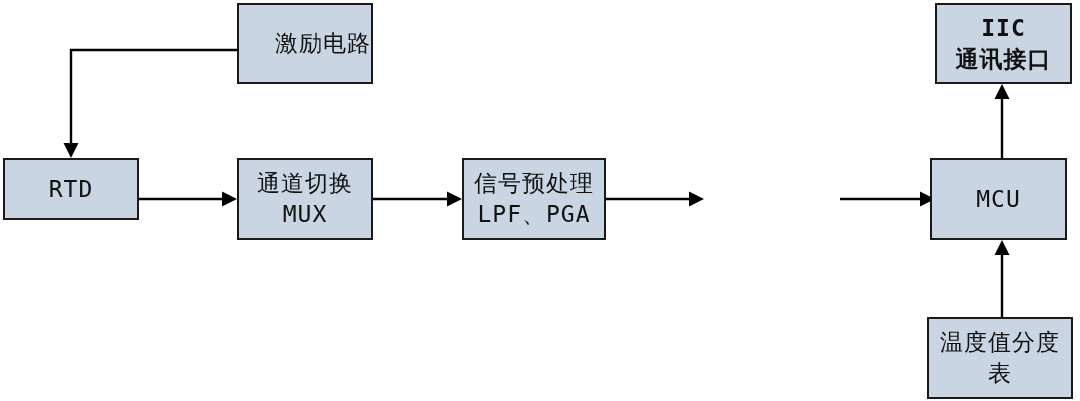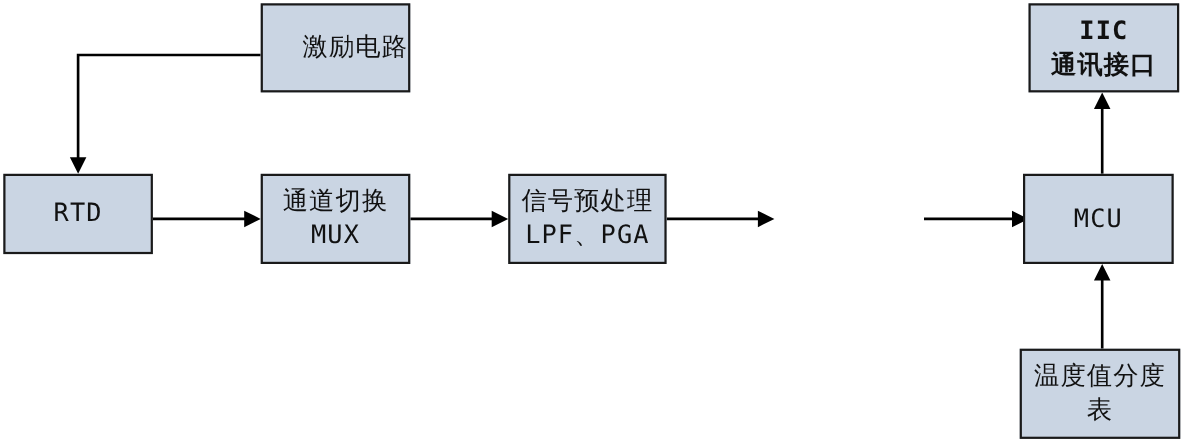--- a/index.html
+++ b/index.html
@@ -35,21 +35,21 @@
   }
   .edges line, .edges polyline {
     stroke: #000000;
     stroke-width: 2.4;
     fill: none;
   }
   .edges polygon { fill: #000000; stroke: none; }
 
   
   #node-excitation  { left: 237px; top: 3px;   width: 136px; height: 81px; align-items: flex-end; }
-  #node-rtd         { left: 3px;   top: 158px; width: 136px; height: 73px; }
+  #node-rtd         { left: 3px;   top: 158px; width: 136px; height: 62px; }
   #node-mux         { left: 237px; top: 158px; width: 136px; height: 82px; }
   #node-preprocess  { left: 462px; top: 158px; width: 144px; height: 82px; }
   #node-adc         { left: 704px; top: 158px; width: 136px; height: 82px; }
   #node-mcu         { left: 930px; top: 158px; width: 137px; height: 82px; }
   #node-iic         { left: 935px; top: 3px;   width: 137px; height: 81px; font-weight: bold; }
   #node-calibration { left: 927px; top: 317px; width: 146px; height: 82px; }
 </style>
 </head>
 <body>
 

